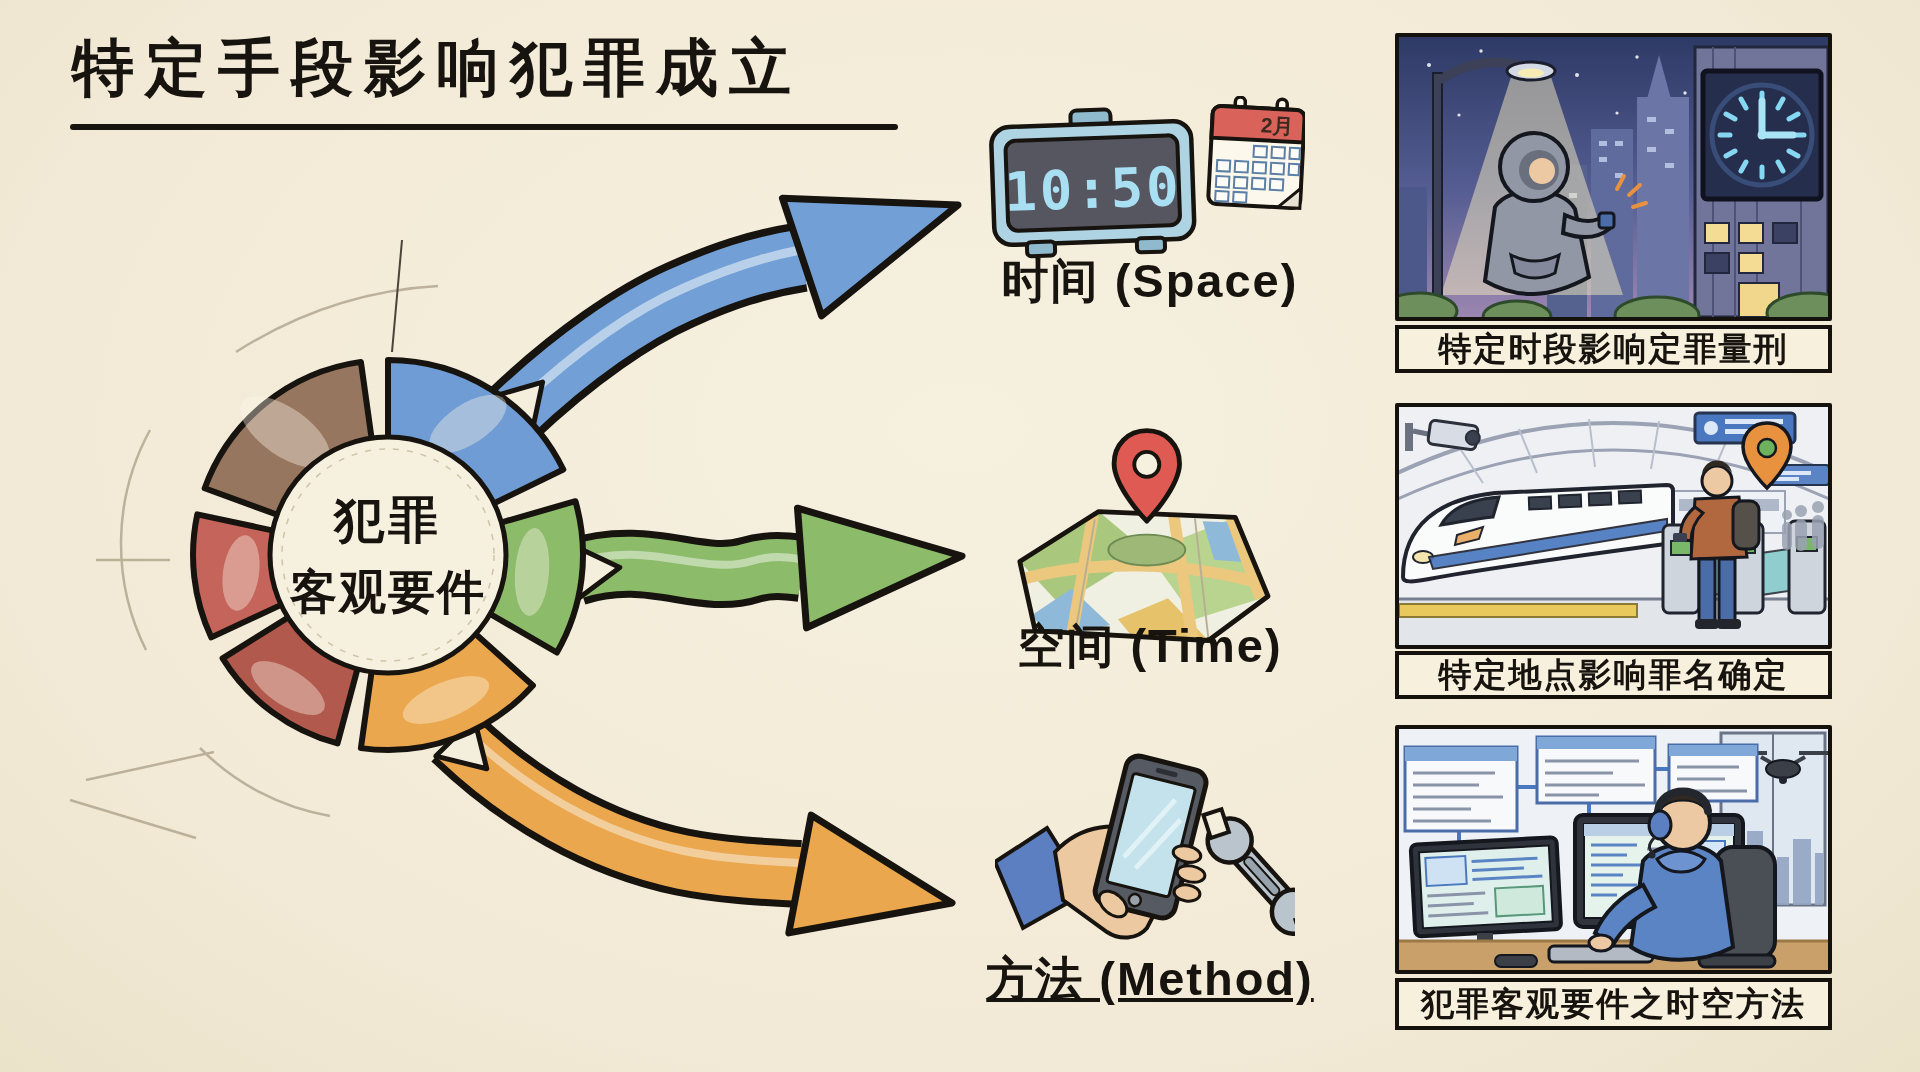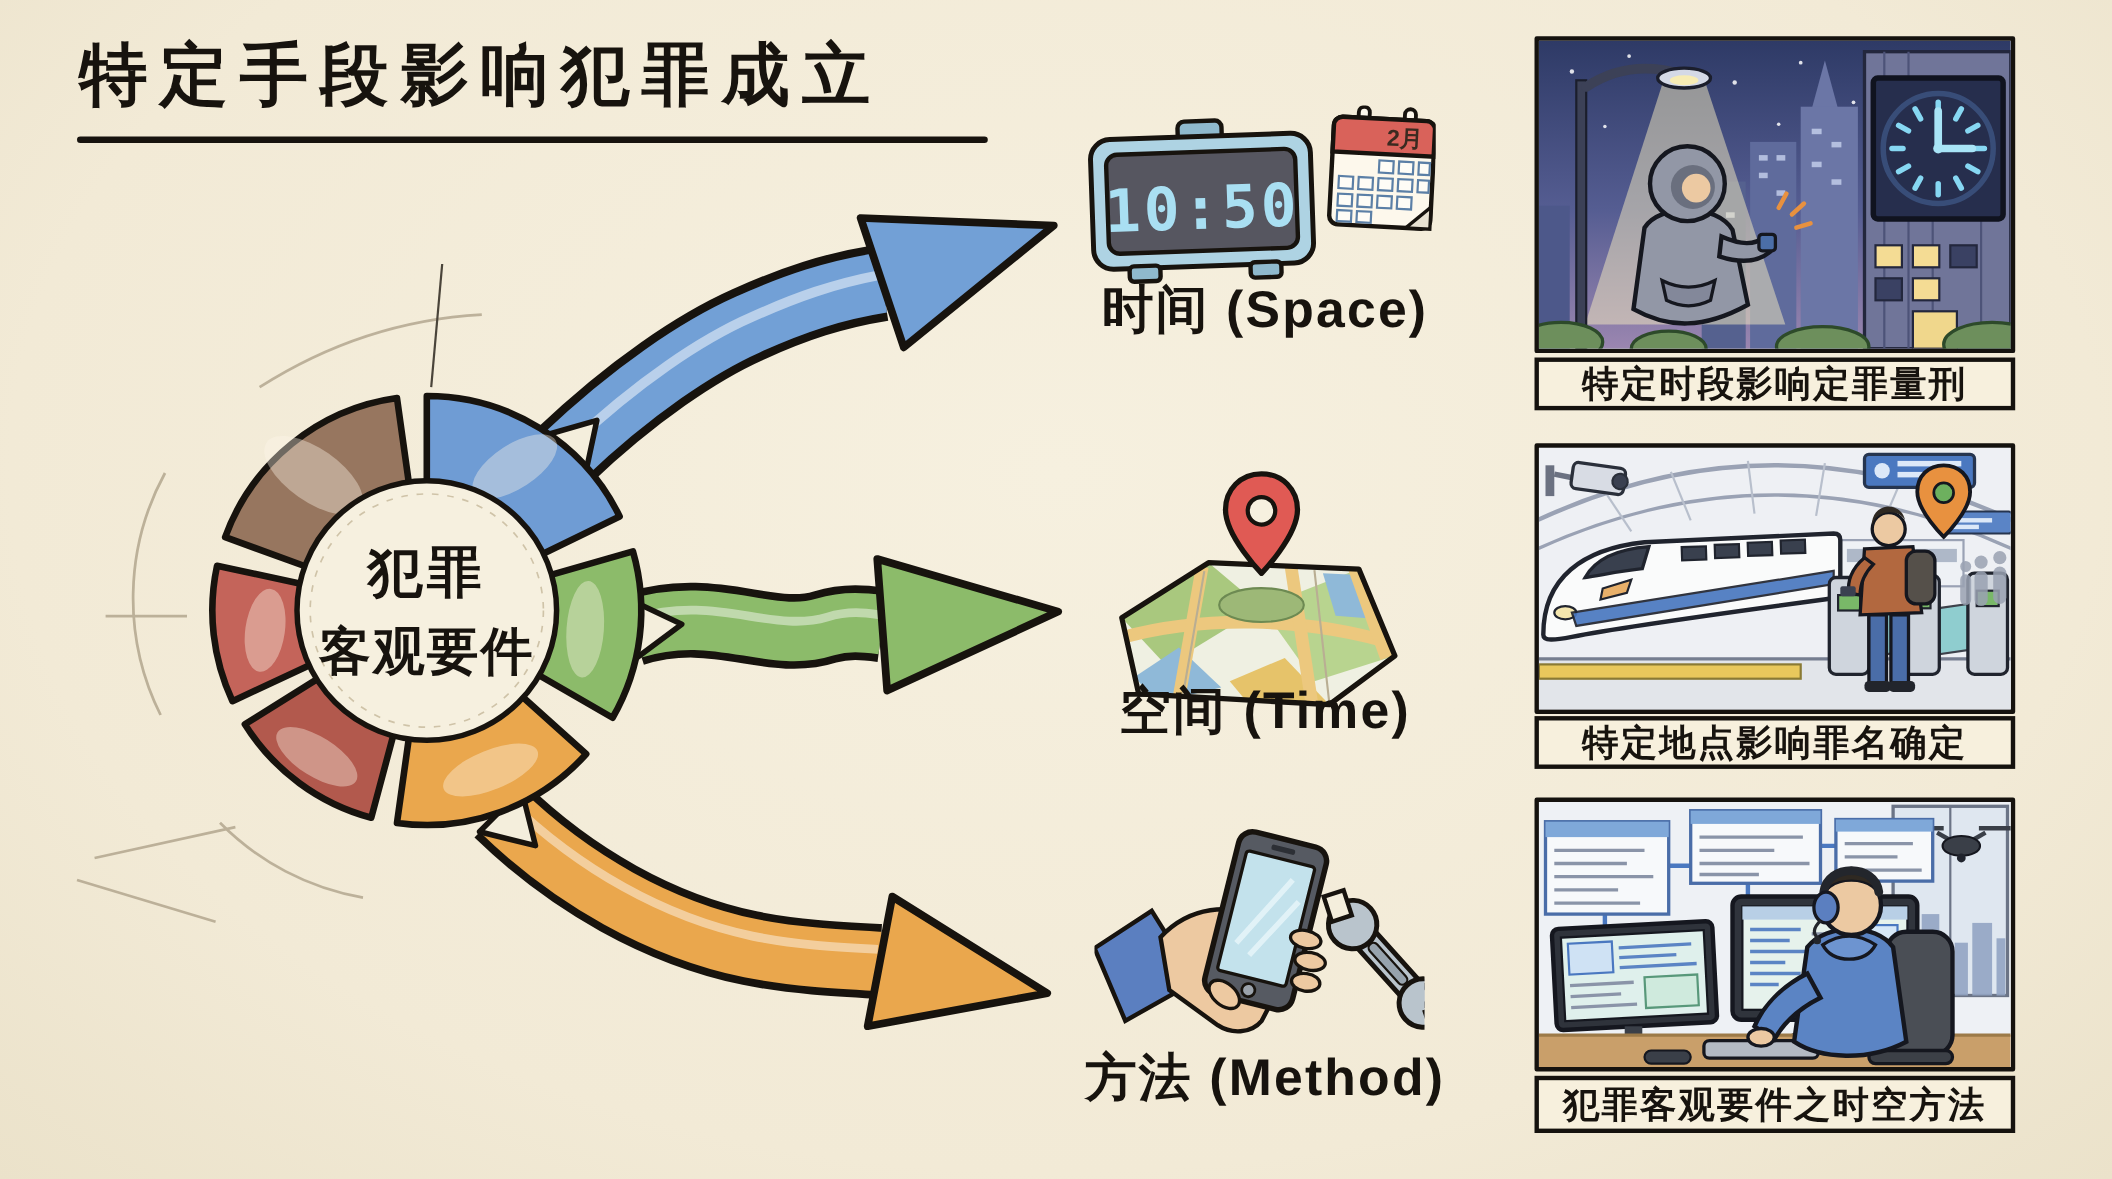--- a/index.html
+++ b/index.html
@@ -170,21 +170,21 @@
     </g>
     <g transform="translate(236,100) rotate(-42)">
       <rect x="-11" y="-4" width="22" height="100" rx="9" fill="#b9c4cc" stroke="#17130e" stroke-width="4.5"></rect>
       <circle cx="0" cy="-2" r="22" fill="#b9c4cc" stroke="#17130e" stroke-width="4.5"></circle>
       <circle cx="0" cy="94" r="22" fill="#b9c4cc" stroke="#17130e" stroke-width="4.5"></circle>
       <rect x="-9" y="-36" width="19" height="24" transform="rotate(24 0 -22)" fill="#f4eedc" stroke="#17130e" stroke-width="4"></rect>
       <rect x="-10" y="104" width="19" height="24" transform="rotate(24 0 116)" fill="#f4eedc" stroke="#17130e" stroke-width="4"></rect>
       <rect x="-4.5" y="22" width="9" height="48" rx="4.5" fill="#97a3ad" stroke="#17130e" stroke-width="2"></rect>
     </g>
   </svg>
-  <div class="abs branch-label" style="left:950px;top:948px;">方法 (Method)</div>
+  <div class="abs branch-label" style="left:950px;top:948px;text-decoration:underline;">方法 (Method)</div>
 
   <div class="abs panel" style="left:1395px;top:33px;width:437px;height:288px;">
     <svg width="429" height="280" viewBox="0 0 429 280">
       <defs>
         <linearGradient id="gNight" x1="0" y1="0" x2="0" y2="1">
           <stop offset="0" stop-color="#2e3a66"></stop>
             <stop offset="0.55" stop-color="#555d92"></stop>
             <stop offset="1" stop-color="#9b86b0"></stop>
         </linearGradient>
       </defs>

